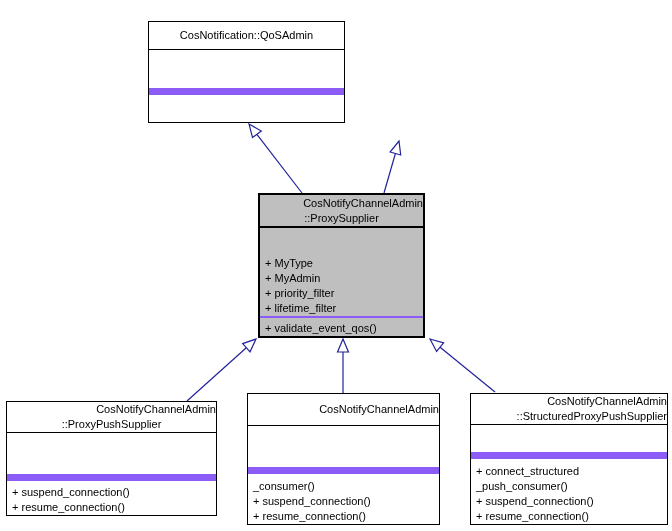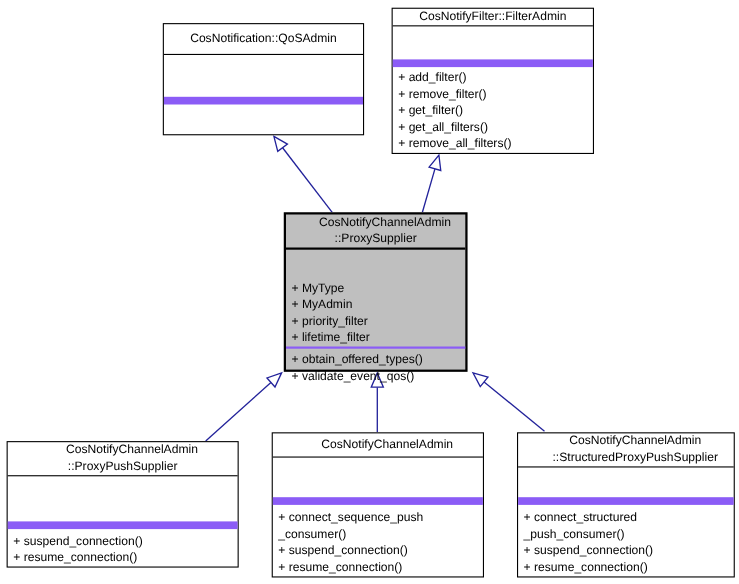--- a/index.html
+++ b/index.html
@@ -14,25 +14,25 @@
     box-sizing:border-box; display:flex; flex-direction:column;
   }
   .cbox.hl { background:#bfbfbf; border-width:2px; }
   .trow { border-bottom:1px solid #000; display:flex; flex-direction:column; justify-content:center; }
   .hl .trow { border-bottom-width:2px; }
   .arow { border-bottom:7px solid #8b5cf6; box-sizing:border-box;margin-top:24px; }
   .hl .arow { border-bottom-width:2px; padding-top:4px; }
   .mrow { flex:1; padding-top:3px; }
   .tl { line-height:15px; white-space:nowrap; }
   .tl-center { text-align:center; }
-  .tl-left { text-align:center; padding-left:17px; }
+  .tl-left { text-align:right; padding-left:17px; }
   .ml, .al { line-height:15px; padding-left:5px; white-space:nowrap; text-align:left; }
 
   
-  #b-qosadmin      { left:148px; top:21px;  width:183px; height:102px; }
+  #b-qosadmin      { left:148px; top:21px;  width:197px; height:102px; }
   #b-qosadmin .trow{ height:27px; }
   #b-qosadmin .arow{ height:21px; }
   #b-qosadmin .mrow{ padding-top:4px; }
 
   #b-filteradmin      { left:356px; top:7px; width:184px; height:133px; }
   #b-filteradmin .trow{ height:28px; }
   #b-filteradmin .arow{ height:21px; }
 
   #b-proxysupplier      { left:258px; top:193px; width:167px; height:145px; }
   #b-proxysupplier .trow{ height:35px; }
@@ -89,47 +89,33 @@
     </g>
   </svg>
 
   <div class="cbox" id="b-qosadmin">
     <div class="trow">
       <div class="tl tl-center">CosNotification::QoSAdmin</div>
     </div>
     <div class="arow"></div>
   </div>
 
-  <div class="cbox" id="b-filteradmin">
-    <div class="trow">
-      <div class="tl tl-center">CosNotifyFilter::FilterAdmin</div>
-    </div>
-    <div class="arow"></div>
-    <div class="mrow">
-      <div class="ml">+ add_filter()</div>
-      <div class="ml">+ remove_filter()</div>
-      <div class="ml">+ get_filter()</div>
-      <div class="ml">+ get_all_filters()</div>
-      <div class="ml">+ remove_all_filters()</div>
-    </div>
-  </div>
 
   <div class="cbox hl" id="b-proxysupplier">
     <div class="trow">
       <div class="tl tl-left">CosNotifyChannelAdmin</div>
       <div class="tl tl-center">::ProxySupplier</div>
     </div>
     <div class="arow">
       <div class="al">+ MyType</div>
       <div class="al">+ MyAdmin</div>
       <div class="al">+ priority_filter</div>
       <div class="al">+ lifetime_filter</div>
     </div>
     <div class="mrow">
-      <div class="ml">+ obtain_offered_types()</div>
       <div class="ml">+ validate_event_qos()</div>
     </div>
   </div>
 
   <div class="cbox" id="b-proxypush">
     <div class="trow">
       <div class="tl tl-left">CosNotifyChannelAdmin</div>
       <div class="tl tl-center">::ProxyPushSupplier</div>
     </div>
     <div class="arow"></div>
@@ -138,21 +124,20 @@
       <div class="ml">+ resume_connection()</div>
     </div>
   </div>
 
   <div class="cbox" id="b-seqproxypush">
     <div class="trow">
       <div class="tl tl-left">CosNotifyChannelAdmin</div>
     </div>
     <div class="arow"></div>
     <div class="mrow">
-      <div class="ml">+ connect_sequence_push</div>
       <div class="ml">_consumer()</div>
       <div class="ml">+ suspend_connection()</div>
       <div class="ml">+ resume_connection()</div>
     </div>
   </div>
 
   <div class="cbox" id="b-structproxypush">
     <div class="trow">
       <div class="tl tl-left">CosNotifyChannelAdmin</div>
       <div class="tl tl-left">::StructuredProxyPushSupplier</div>

